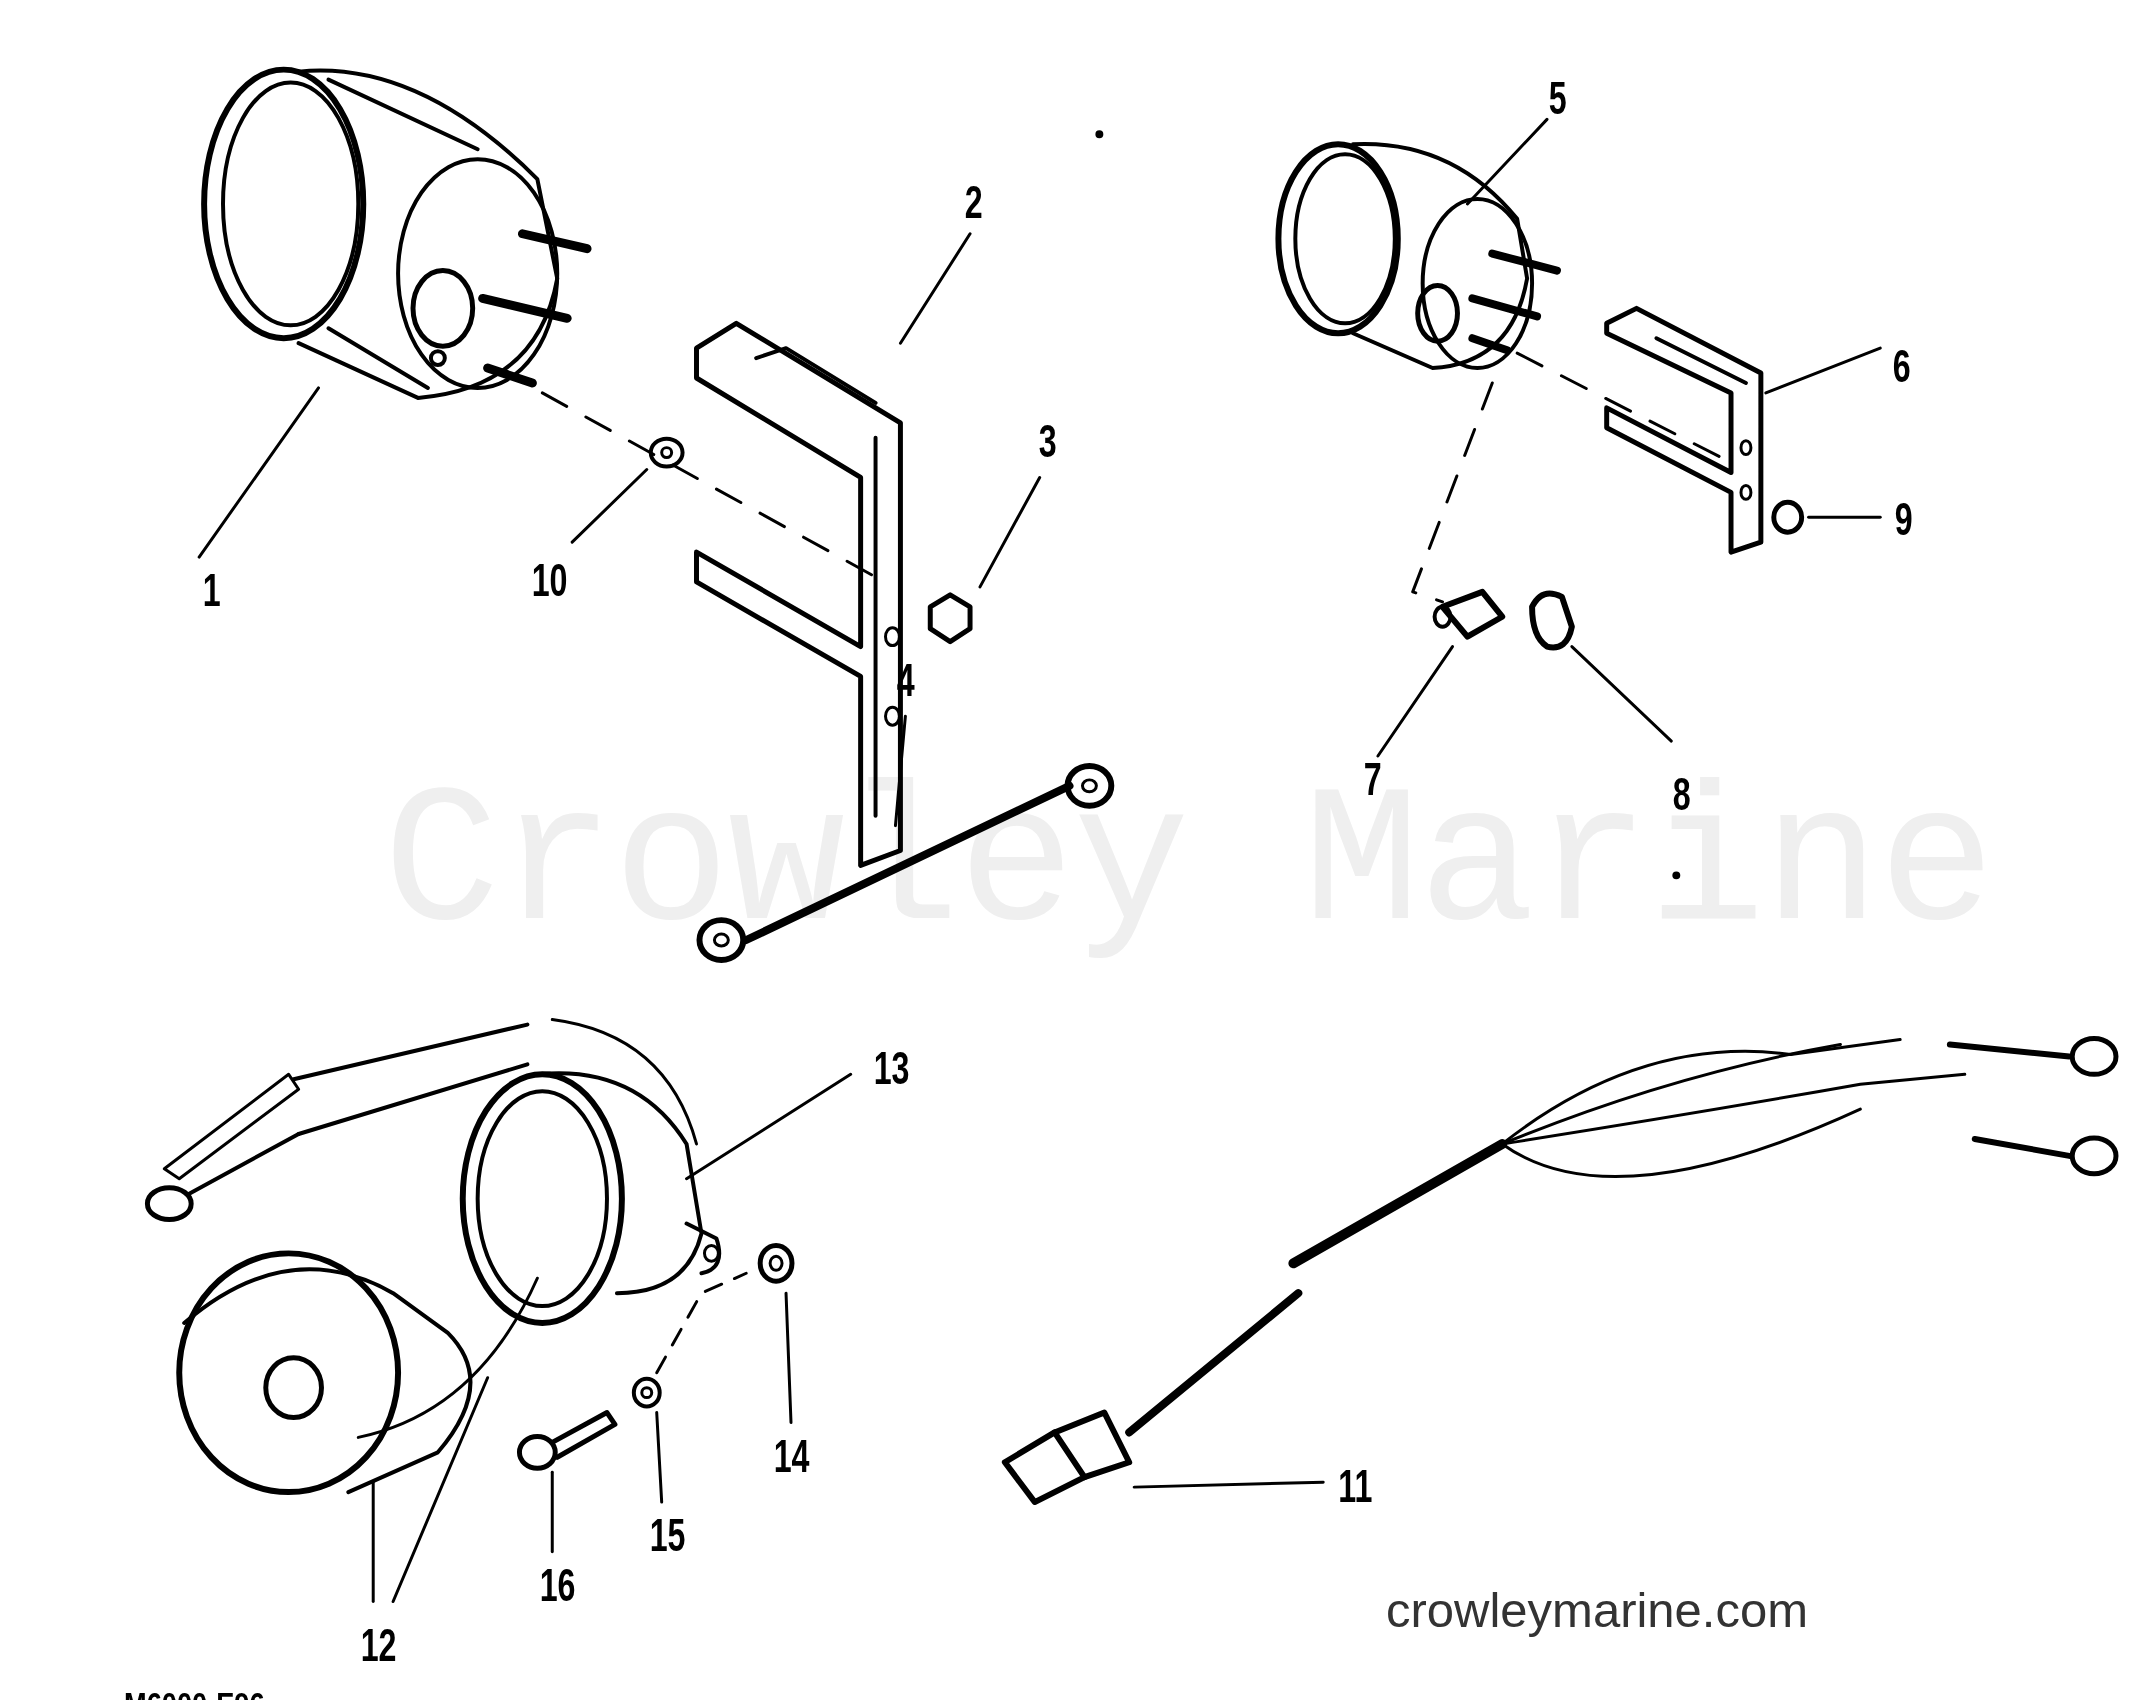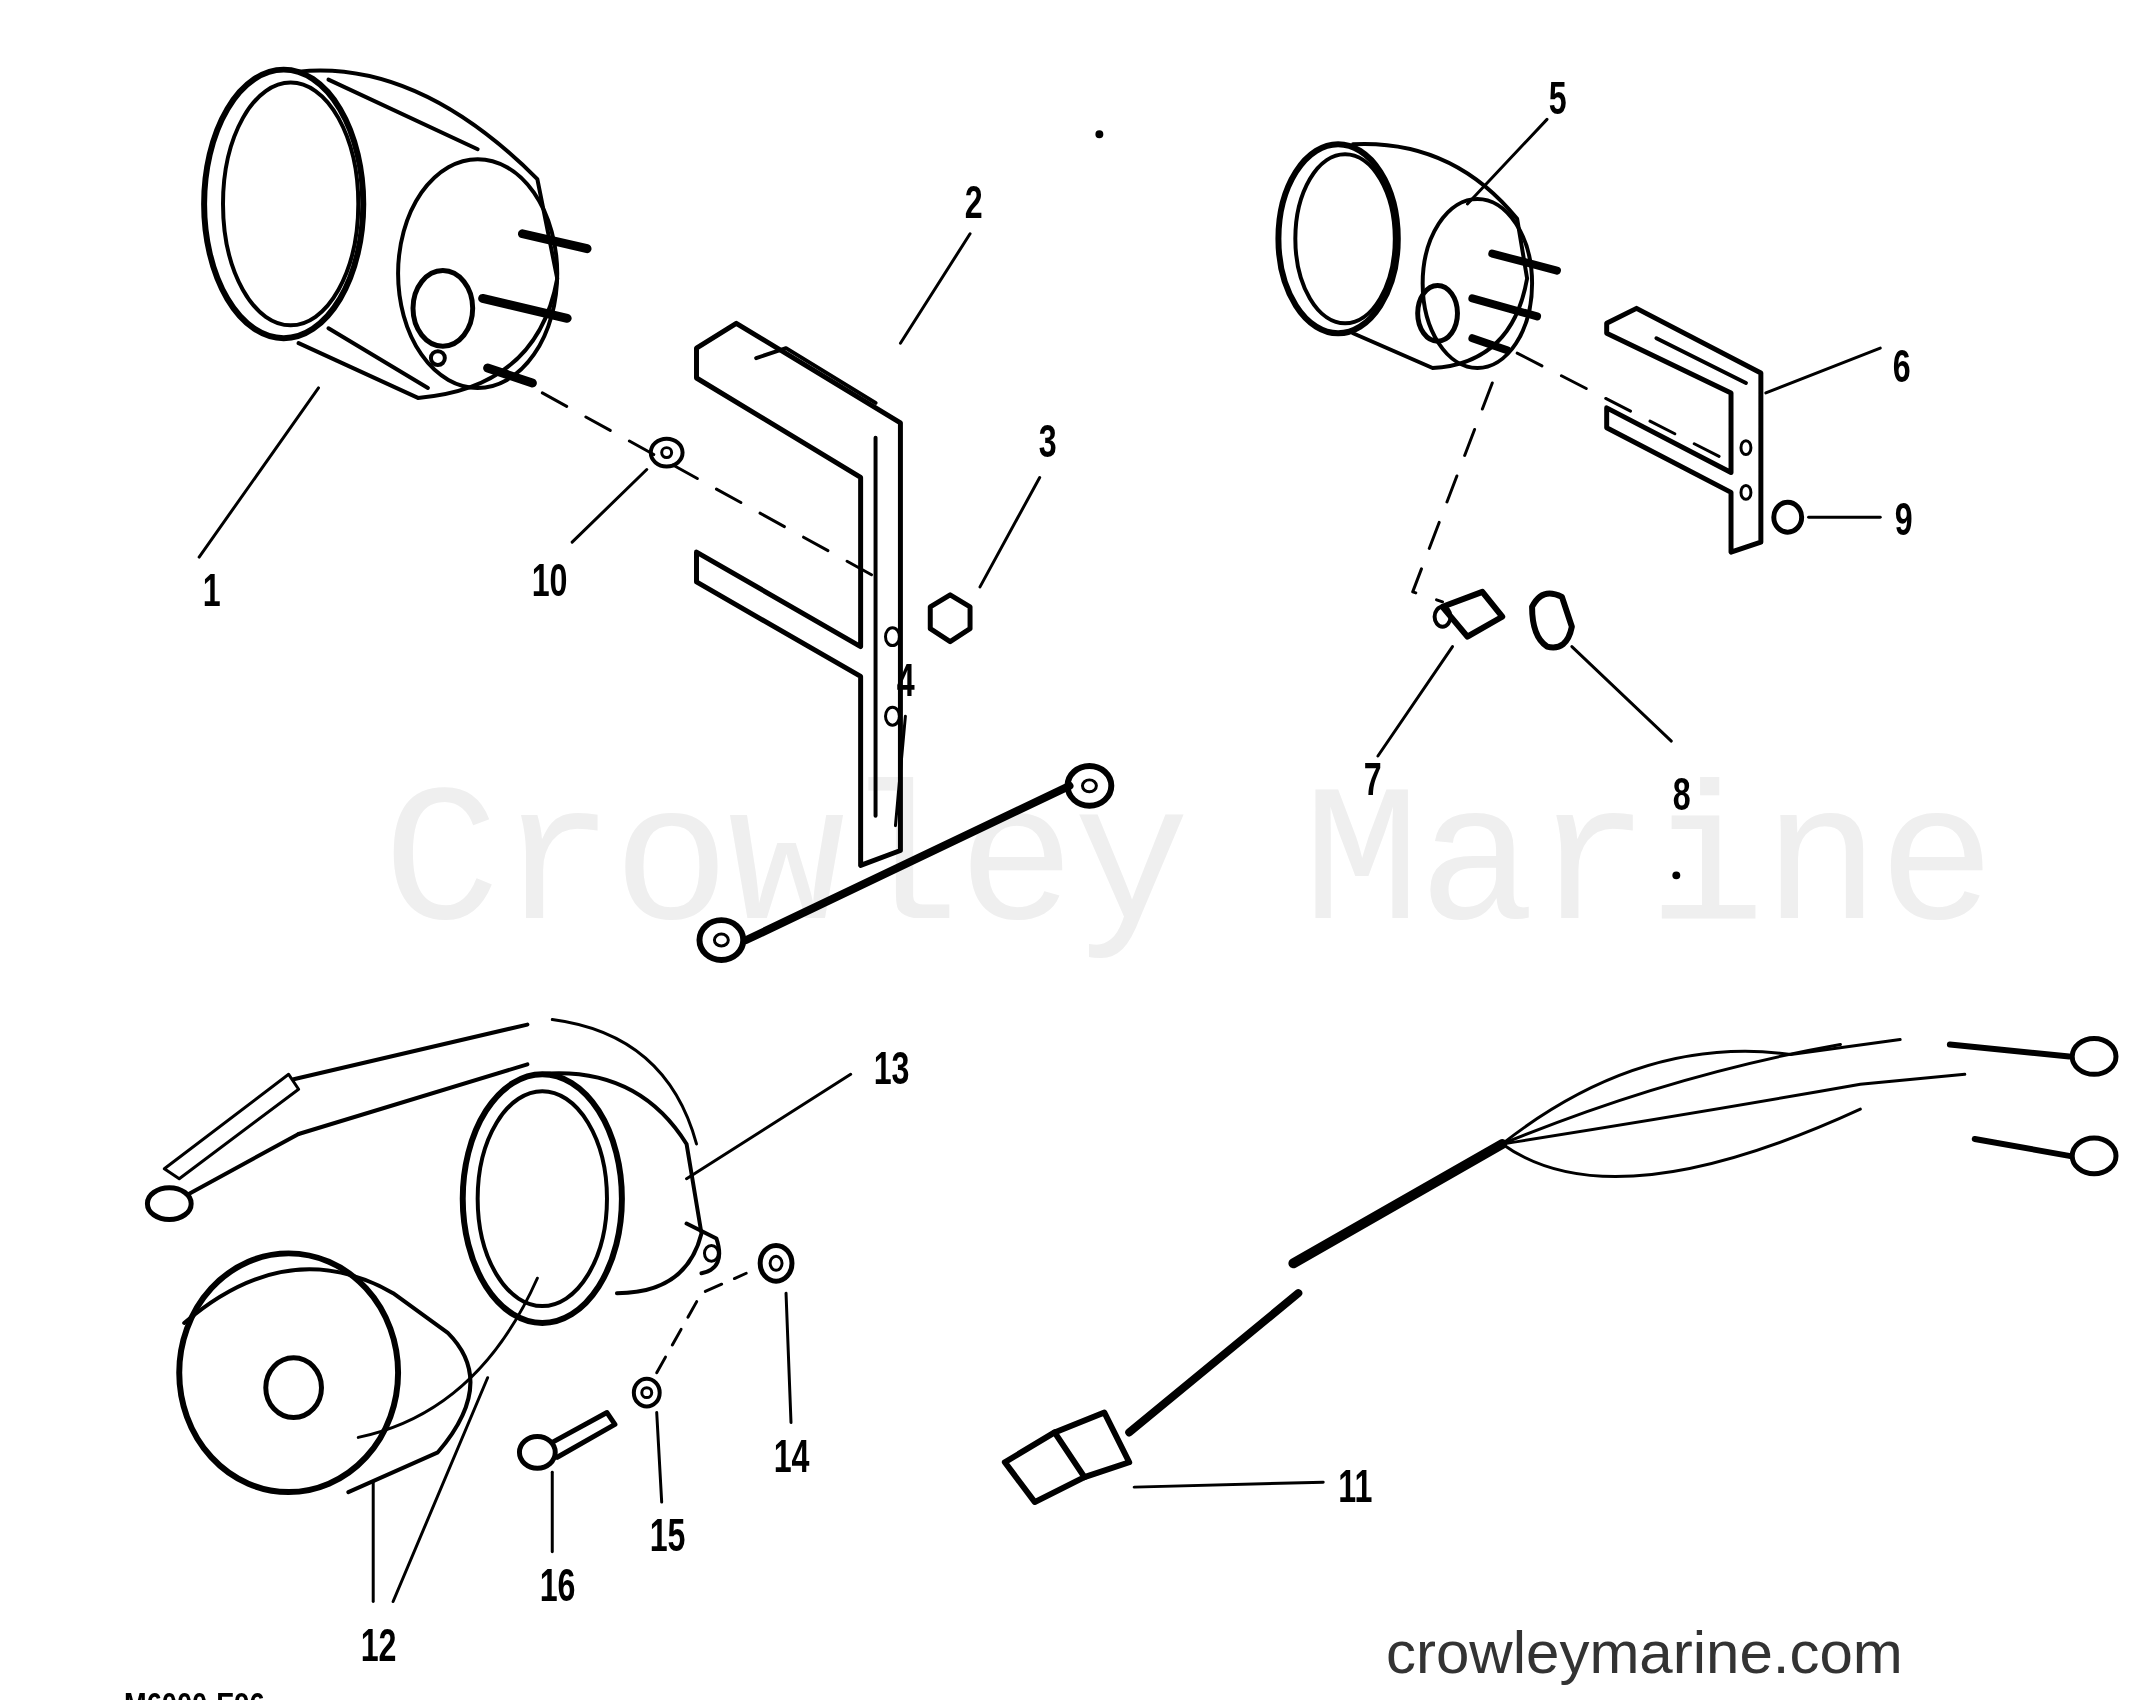--- a/index.html
+++ b/index.html
@@ -1,20 +1,20 @@
 <!DOCTYPE html>
 <html><head>
 <meta charset="utf-8">
 <style>
   html,body{margin:0;padding:0;background:#ffffff;}
   body{width:2149px;height:1700px;position:relative;overflow:hidden;font-family:"Liberation Sans",sans-serif;}
   #diagram{position:absolute;left:0;top:0;width:2149px;height:1700px;}
   .callout{position:absolute;font-family:"Liberation Sans Narrow","Liberation Sans",sans-serif;font-weight:bold;font-size:46px;color:#000;transform:scaleX(0.7);transform-origin:center;line-height:1;}
   .watermark{position:absolute;left:383px;top:756px;font-size:195px;color:#efefef;font-family:Liberation Mono, monospace;white-space:nowrap;letter-spacing:-2px;text-align:center;}
-  .siteurl{position:absolute;left:1386px;top:1618px;font-size:60px;color:#333333;font-family:"Liberation Sans",sans-serif;white-space:nowrap;}
+  .siteurl{position:absolute;left:1386px;top:1582px;font-size:49px;color:#333333;font-family:"Liberation Sans",sans-serif;white-space:nowrap;}
   .figcode{position:absolute;left:124px;top:1685px;font-size:34px;font-weight:bold;color:#000;transform:scaleX(0.8);transform-origin:left;white-space:nowrap;}
 </style>
 </head>
 <body>
 
 <div class="watermark">Crowley Marine</div>
 
 <svg id="diagram" viewBox="0 0 2160 1709" xmlns="http://www.w3.org/2000/svg" fill="none" stroke="#000" stroke-width="4" stroke-linecap="round" stroke-linejoin="round">
 
   <g>

